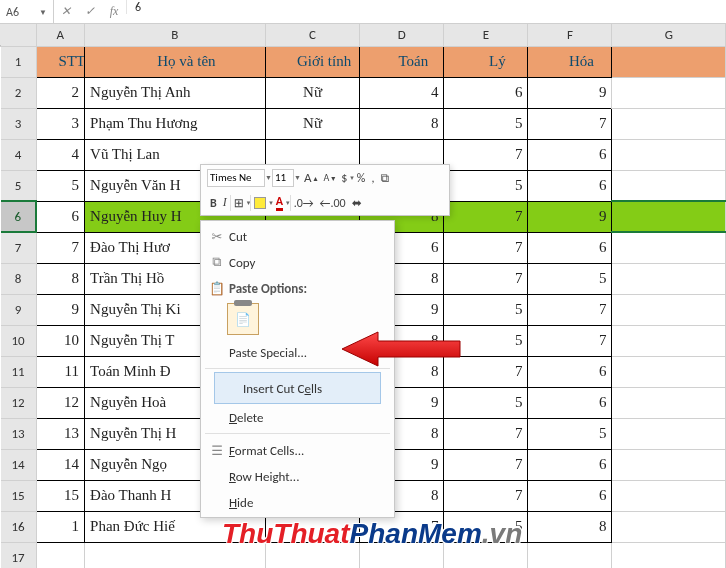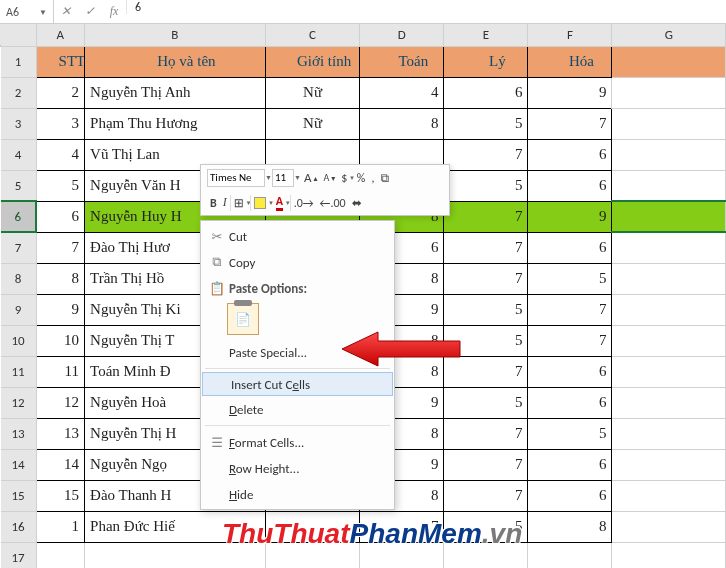--- a/index.html
+++ b/index.html
@@ -171,21 +171,21 @@
     padding: 2px 0;
     font-size: 13px;
     color: #333;
   }
   .ctx .item {
     display: flex;
     align-items: center;
     height: 26px;
     padding: 0 8px 0 4px;
   }
-  .ctx .item.hl { background: #e3eef9; border: 1px solid #a4c7e8; margin: 0 1px; height: 24px; }
+  .ctx .item.hl { background: #e3eef9; border: 1px solid #a4c7e8; margin: 0 13px; height: 32px; }
   .ctx .ico { width: 24px; text-align: center; color: #888; font-size: 13px; }
   .ctx .lbl { flex: 1; }
   .ctx .arw { color: #666; font-size: 9px; }
   .ctx .sep-h { height: 1px; background: #e0e0e0; margin: 3px 4px; }
   .ctx .paste-ico {
     width: 32px; height: 32px; margin: 2px 0 4px 26px;
     border: 1px solid #c8a060; background: #fff4dc;
     display: flex; align-items: center; justify-content: center;
     position: relative;
   }

